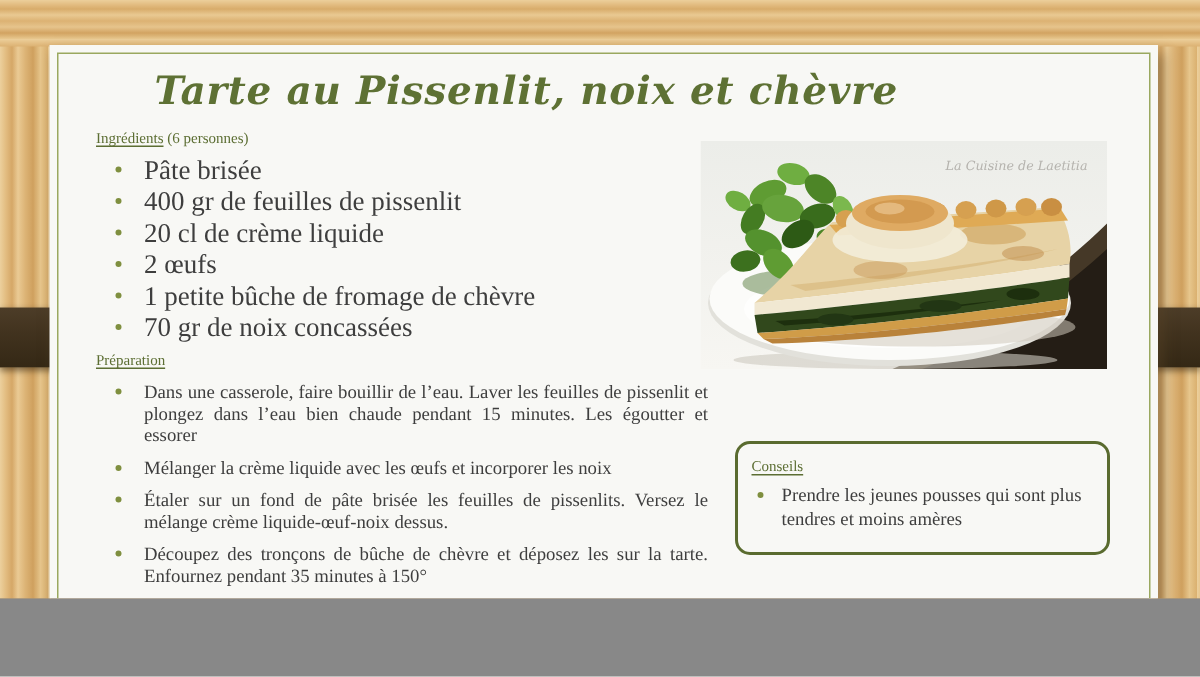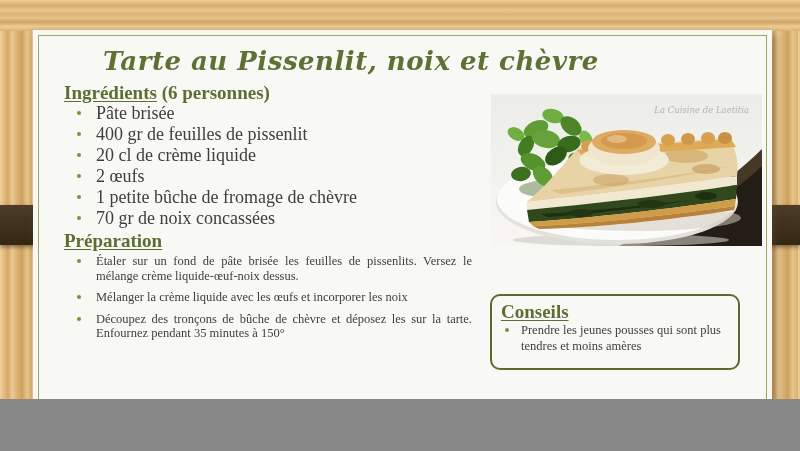--- a/index.html
+++ b/index.html
@@ -30,33 +30,33 @@
   
   .card{position:absolute;left:33px;top:30px;width:739px;height:388px;
     background:var(--card-bg,#f8f8f5);
     box-shadow:3px 5px 8px rgba(90,70,40,.5);}
   .card-border{position:absolute;inset:5px;border:1px solid var(--card-border,#9aa85f);pointer-events:none;}
   .title{position:absolute;left:70px;top:14px;width:560px;
     font-family:"DejaVu Serif",serif;font-style:italic;font-weight:bold;
     font-size:26px;line-height:34px;color:var(--title-green,#5e7134);letter-spacing:.5px;}
   
   .col{position:absolute;left:31px;top:54px;width:408px;}
-  .sec-head{font-size:19px;font-weight:bold;color:var(--heading-green,#5c6e33);line-height:17px;}
+  .sec-head{font-size:10px;font-weight:normal;color:var(--heading-green,#5c6e33);line-height:17px;}
   .sec-head .u{text-decoration:underline;text-underline-offset:2px;}
   ul.blist{list-style:none;margin:5px 0 0 0;padding:0;}
   ul.blist li{display:flex;align-items:flex-start;color:var(--body-text,#3e3e3e);}
   ul.ing li{font-size:18px;line-height:14px;margin-bottom:7px;}
   ul.prep li{font-size:12.5px;line-height:14.5px;margin-bottom:7px;}
   ul.prep li .txt{text-align:justify;}
   .dot{flex:0 0 4px;width:4px;height:4px;border-radius:50%;
     background:var(--bullet-olive,#7f8f3f);margin:5px 15px 0 13px;}
   .txt{flex:1;}
   .prep-head{}
   
-  .photo{position:absolute;left:458px;top:64px;width:271px;height:152px;}
+  .photo{position:absolute;left:434px;top:64px;width:271px;height:152px;}
   .photo svg{display:block;}
   
   .conseils{position:absolute;left:457px;top:264px;width:250px;height:76px;
     border:2px solid var(--conseils-border,#5a6b2f);border-radius:10px;
     padding:7px 9px;box-sizing:border-box;background:transparent;}
   .conseils .sec-head{margin-bottom:2px;}
   .conseils .row{display:flex;align-items:flex-start;color:var(--body-text,#3e3e3e);
     font-size:12.5px;line-height:16px;justify-content:flex-end;}
   .conseils .dot{margin:6px 12px 0 4px;}
 </style>
@@ -111,25 +111,29 @@
             <span class="txt">70 gr de noix concassées</span>
           </li>
       </ul>
 
       <div class="sec-head prep-head">
         <span class="u">Préparation</span>
       </div>
       <ul class="blist prep">
         <li>
             <span class="dot"></span>
+            <span class="txt">Dans une casserole, faire bouillir de l’eau. Laver les feuilles de pissenlit et plongez dans l’eau bien chaude pendant 15 minutes. Les égoutter et essorer</span>
+          </li>
+        <li>
+            <span class="dot"></span>
+            <span class="txt">Mélanger la crème liquide avec les œufs et incorporer les noix</span>
+          </li>
+        <li>
+            <span class="dot"></span>
             <span class="txt">Étaler sur un fond de pâte brisée les feuilles de pissenlits. Versez le mélange crème liquide-œuf-noix dessus.</span>
-          </li>
-        <li>
-            <span class="dot"></span>
-            <span class="txt">Mélanger la crème liquide avec les œufs et incorporer les noix</span>
           </li>
         <li>
             <span class="dot"></span>
             <span class="txt">Découpez des tronçons de bûche de chèvre et déposez les sur la tarte. Enfournez pendant 35 minutes à 150°</span>
           </li>
       </ul>
     </div>
 
     <div class="photo">
       <svg width="271" height="152" viewBox="0 0 271 152" xmlns="http://www.w3.org/2000/svg">

